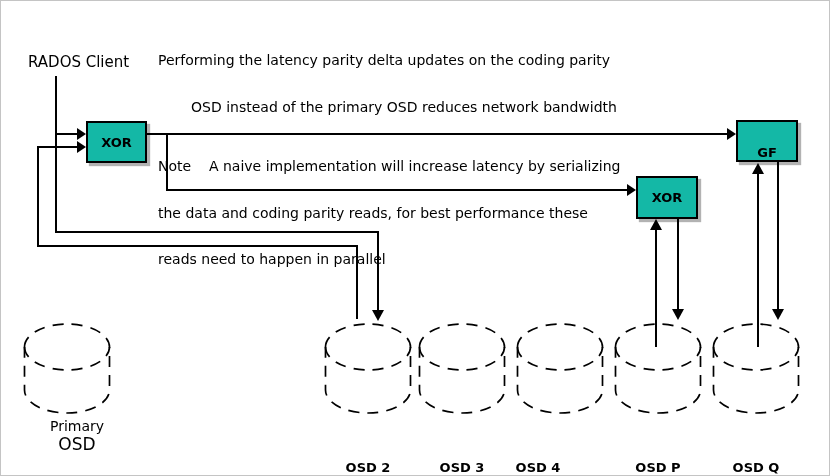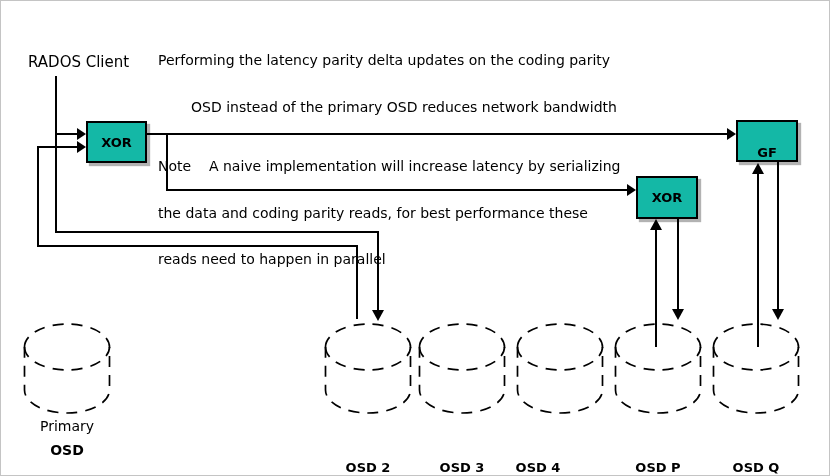--- a/index.html
+++ b/index.html
@@ -43,23 +43,23 @@
   .ah.right{border-top:6px solid transparent;border-bottom:6px solid transparent;border-left:9px solid #000;}
   .ah.down{border-left:6px solid transparent;border-right:6px solid transparent;border-top:11px solid #000;}
   .ah.up{border-left:6px solid transparent;border-right:6px solid transparent;border-bottom:11px solid #000;}
   .osd{position:absolute;width:88px;height:93px;}
   .osd svg{display:block;}
   .osd-label{
     position:absolute;
     font-size:13px;font-weight:bold;
     text-align:center;width:88px;margin-top:40px;
   }
-  .primary-label{position:absolute;left:22px;top:417px;width:88px;text-align:center;}
+  .primary-label{position:absolute;left:32px;top:417px;width:88px;text-align:center;}
   .primary-label .l1{font-size:14px;}
-  .primary-label .l2{font-size:14px;font-weight:bold;margin-top:8px;}
+  .primary-label .l2{font-size:17px;font-weight:normal;margin-top:0px;}
 </style>
 </head>
 <body>
 
 <div id="canvas">
 
   <div class="note">
     <div>Performing the latency parity delta updates on the coding parity</div>
     <div class="indent">OSD instead of the primary OSD reduces network bandwidth</div>
     <div class="para2">Note    A naive implementation will increase latency by serializing</div>

